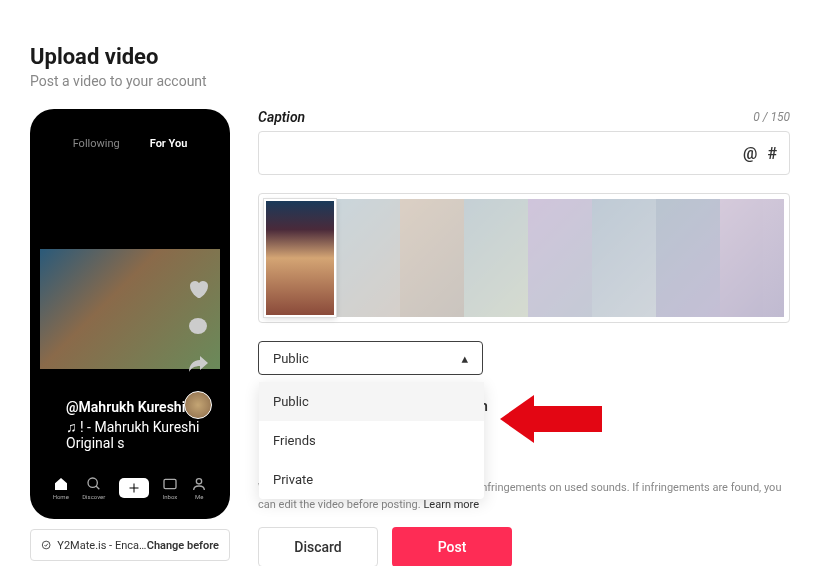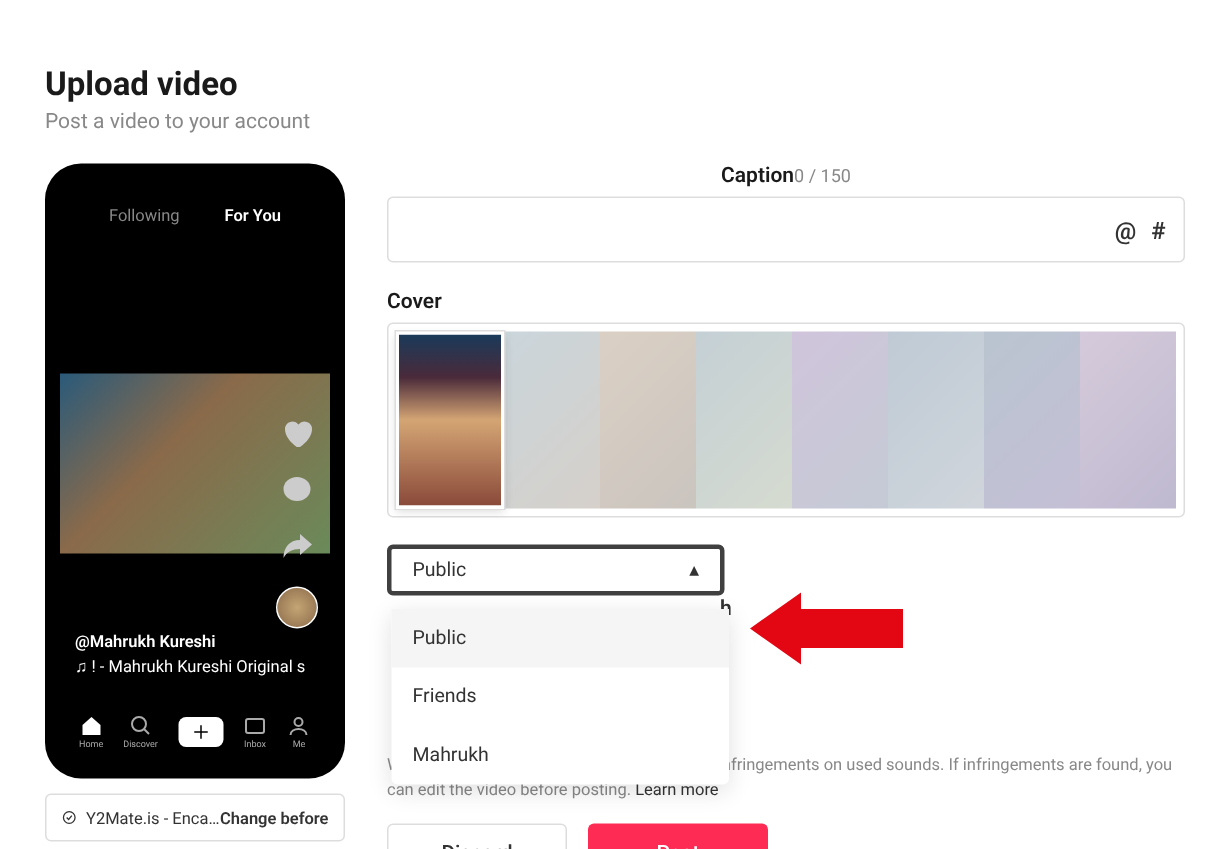--- a/index.html
+++ b/index.html
@@ -10,50 +10,50 @@
     .left-col { width: 200px; flex-shrink: 0; }
     .phone { width: 200px; height: 410px; background: #000; border-radius: 24px; padding: 10px; position: relative; overflow: hidden; }
     .phone-inner { width: 100%; height: 100%; background: #000; border-radius: 16px; position: relative; overflow: hidden; }
     .phone-tabs { position: absolute; top: 18px; left: 0; right: 0; display: flex; justify-content: center; gap: 2px; font-size: 11px; z-index: 2; }
     .phone-tabs span { color: #888; }
     .phone-tabs .active { color: #fff; font-weight: 600; margin-left: 28px; }
     .phone-video { position: absolute; top: 130px; left: 0; right: 0; height: 120px; background: linear-gradient(135deg, #2a5a7a 0%, #8a6a4a 40%, #6a8a5a 100%); }
     .phone-side { position: absolute; right: 8px; bottom: 90px; display: flex; flex-direction: column; gap: 14px; align-items: center; }
     .phone-icon { width: 24px; height: 24px; display: flex; align-items: center; justify-content: center; color: #ccc; }
     .phone-avatar { width: 28px; height: 28px; border-radius: 50%; background: radial-gradient(circle, #c4a574, #8a6a4a); border: 0.5px solid #fff; }
-    .phone-info { position: absolute; left: 10px; bottom: 58px; color: #fff; font-size: 11px; }
+    .phone-info { position: absolute; left: 26px; bottom: 58px; color: #fff; font-size: 14px; }
     .phone-info .user { font-weight: 600; margin-bottom: 4px; display: block; }
     .phone-info .sound { display: block; }
     .phone-nav { position: absolute; bottom: 0; left: 0; right: 0; height: 42px; background: #000; display: flex; justify-content: space-around; align-items: center; padding: 0 6px; }
     .nav-item { display: flex; flex-direction: column; align-items: center; gap: 1px; color: #aaa; font-size: 6px; }
     .nav-item svg { width: 16px; height: 16px; }
     .nav-plus { width: 30px; height: 20px; background: #fff; border-radius: 5px; display: flex; align-items: center; justify-content: center; position: relative; }
     .nav-plus::before { content: ''; position: absolute; left: -3px; top: 0; bottom: 0; width: 6px; background: #00f2ea; border-radius: 5px 0 0 5px; z-index: -1; }
     .nav-plus::after { content: ''; position: absolute; right: -3px; top: 0; bottom: 0; width: 6px; background: #ff0050; border-radius: 0 5px 5px 0; z-index: -1; }
     .file-row { margin-top: 10px; border: 1px solid #ddd; border-radius: 4px; padding: 8px 10px; display: flex; align-items: center; justify-content: space-between; font-size: 11px; }
     .file-left { display: flex; align-items: center; gap: 6px; overflow: hidden; }
     .file-left span { white-space: nowrap; overflow: hidden; text-overflow: ellipsis; max-width: 100px; color: #333; }
     .change-video { color: #333; font-weight: 600; font-size: 11px; white-space: nowrap; }
     .right-col { flex: 1; }
-    .field-row { display: flex; justify-content: center; align-items: center; margin-bottom: 6px; }
+    .field-row { display: flex; justify-content: space-between; align-items: center; margin-bottom: 6px; font-style: italic; }
     .field-label { font-size: 14px; font-weight: 600; color: #1a1a1a; }
     .counter { font-size: 12px; color: #888; }
     .caption-box { border: 1px solid #ddd; border-radius: 4px; height: 44px; display: flex; align-items: center; padding: 0 12px; justify-content: flex-end; gap: 10px; font-size: 16px; font-weight: 600; color: #333; }
     .section { margin-top: 18px; }
     .cover-strip { border: 1px solid #ddd; border-radius: 4px; padding: 5px; display: flex; gap: 0; height: 130px; position: relative; }
     .cover-selected { width: 72px; height: 100%; border: 2px solid #fff; box-shadow: 0 0 0 1px #ddd, 0 2px 6px rgba(0,0,0,0.15); position: relative; z-index: 2; background: linear-gradient(180deg, #1a3a5a 0%, #4a2a3a 25%, #d4a574 50%, #8a4a3a 100%); }
     .cover-rest { flex: 1; display: flex; opacity: 0.35; }
     .thumb { flex: 1; background: linear-gradient(135deg, #6a8a9a, #8a7a6a); }
     .thumb:nth-child(2) { background: linear-gradient(135deg, #9a7a5a, #6a5a4a); }
     .thumb:nth-child(3) { background: linear-gradient(135deg, #5a7a8a, #8a9a7a); }
     .thumb:nth-child(4) { background: linear-gradient(135deg, #7a5a9a, #5a6a8a); }
     .thumb:nth-child(5) { background: linear-gradient(135deg, #4a6a8a, #7a8a9a); }
     .thumb:nth-child(6) { background: linear-gradient(135deg, #3a5a7a, #5a4a8a); }
     .thumb:nth-child(7) { background: linear-gradient(135deg, #8a6a9a, #4a3a7a); }
-    .dropdown { border: 3px solid #404040; border-radius: 4px; width: 225px; height: 34px; display: flex; align-items: center; justify-content: space-between; padding: 0 14px; font-size: 13px; color: #333; position: relative; }
+    .dropdown { border: 1px solid #404040; border-radius: 4px; width: 225px; height: 34px; display: flex; align-items: center; justify-content: space-between; padding: 0 14px; font-size: 13px; color: #333; position: relative; }
     .dropdown-menu { position: absolute; top: 40px; left: 0; width: 225px; background: #fff; box-shadow: 0 4px 16px rgba(0,0,0,0.12); border-radius: 4px; z-index: 10; }
     .dropdown-item { padding: 12px 14px; font-size: 13px; color: #333; }
     .dropdown-item.selected { background: #f5f5f5; }
     .copyright { font-size: 11px; color: #888; margin-top: 105px; line-height: 1.5; position: relative; z-index: -1; }
     .copyright a { color: #333; font-weight: 400; text-decoration: none; margin-top: 11px; }
     .buttons { display: flex; gap: 14px; margin-top: 14px; }
     .btn { width: 120px; height: 40px; border-radius: 4px; display: flex; align-items: center; justify-content: center; font-size: 14px; font-weight: 500; cursor: pointer; }
     .btn-discard { border: 1px solid #ddd; background: #fff; color: #333; }
     .btn-post { background: #fe2c55; color: #fff; border: none; }
     .arrow { position: absolute; left: 500px; top: 395px; z-index: 5; }
@@ -152,21 +152,20 @@
     <div class="field-row">
       <span class="field-label">Caption</span>
       <span class="counter">0 / 150</span>
     </div>
     <div class="caption-box">
       <span>@</span>
       <span>#</span>
     </div>
 
     <div class="section">
-      <div class="field-label" style="margin-bottom:6px;">Cover</div>
       <div class="cover-strip">
         <div class="cover-selected"></div>
         <div class="cover-rest">
           <div class="thumb"></div>
           <div class="thumb"></div>
           <div class="thumb"></div>
           <div class="thumb"></div>
           <div class="thumb"></div>
           <div class="thumb"></div>
           <div class="thumb"></div>
@@ -174,21 +173,21 @@
       </div>
     </div>
 
     <div class="section">
       <div class="dropdown">
         <span>Public</span>
         <span>▴</span>
         <div class="dropdown-menu">
           <div class="dropdown-item selected">Public</div>
           <div class="dropdown-item">Friends</div>
-          <div class="dropdown-item">Mahrukh</div>
+          <div class="dropdown-item">Private</div>
         </div>
       </div>
     </div>
 
     <div class="copyright">
       <span>We'll check your video for potential copyright infringements on used sounds. If infringements are found, you can edit the video before posting. </span><a href="#">Learn more</a>
     </div>
 
     <div class="buttons">
       <div class="btn btn-discard">Discard</div>

